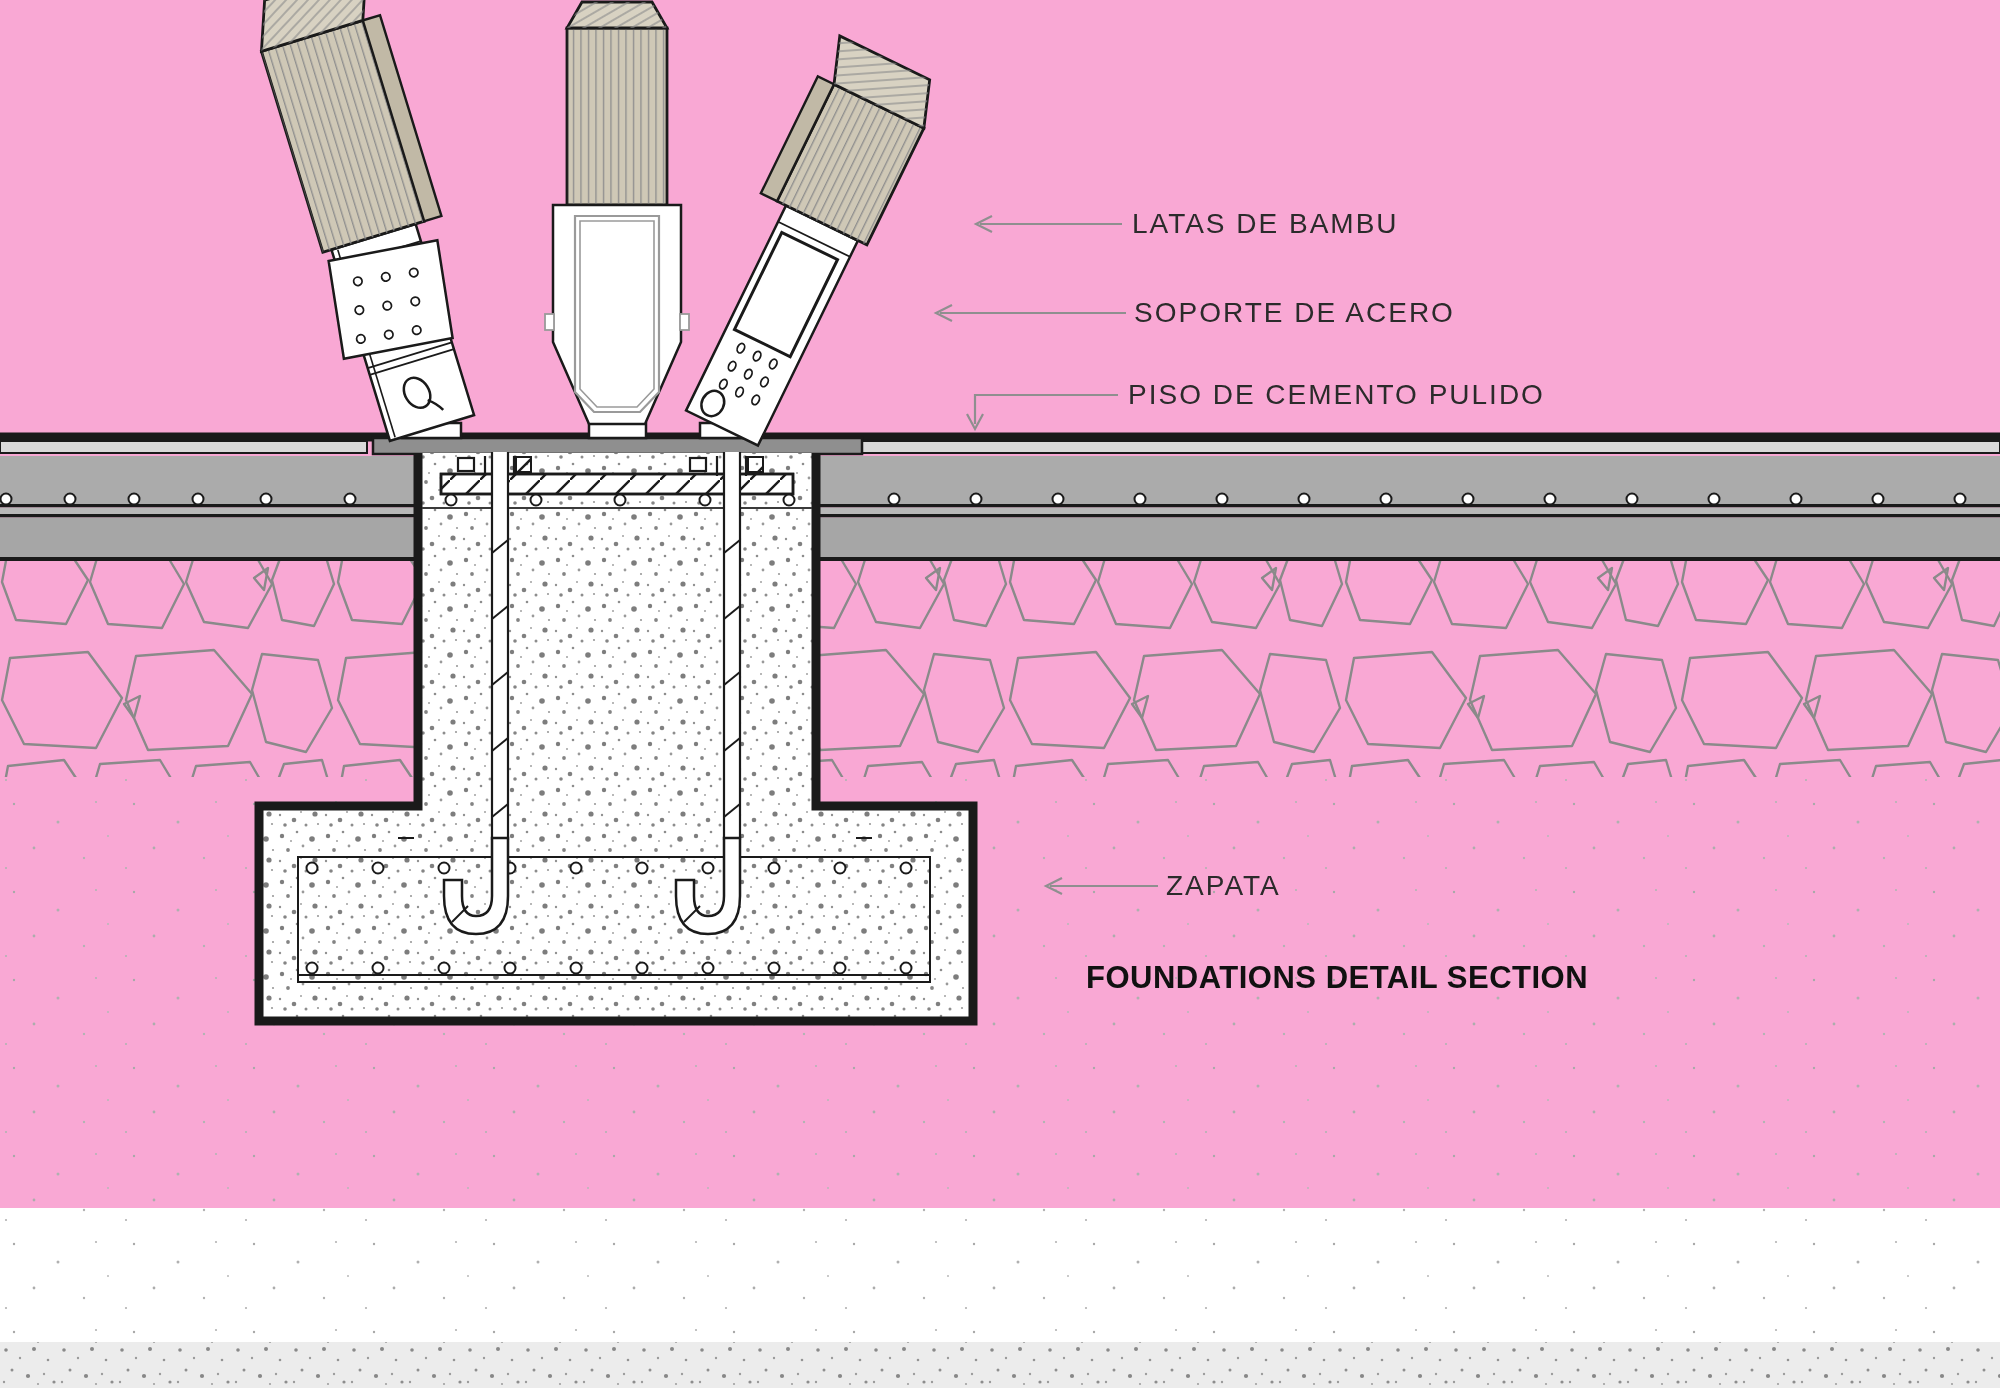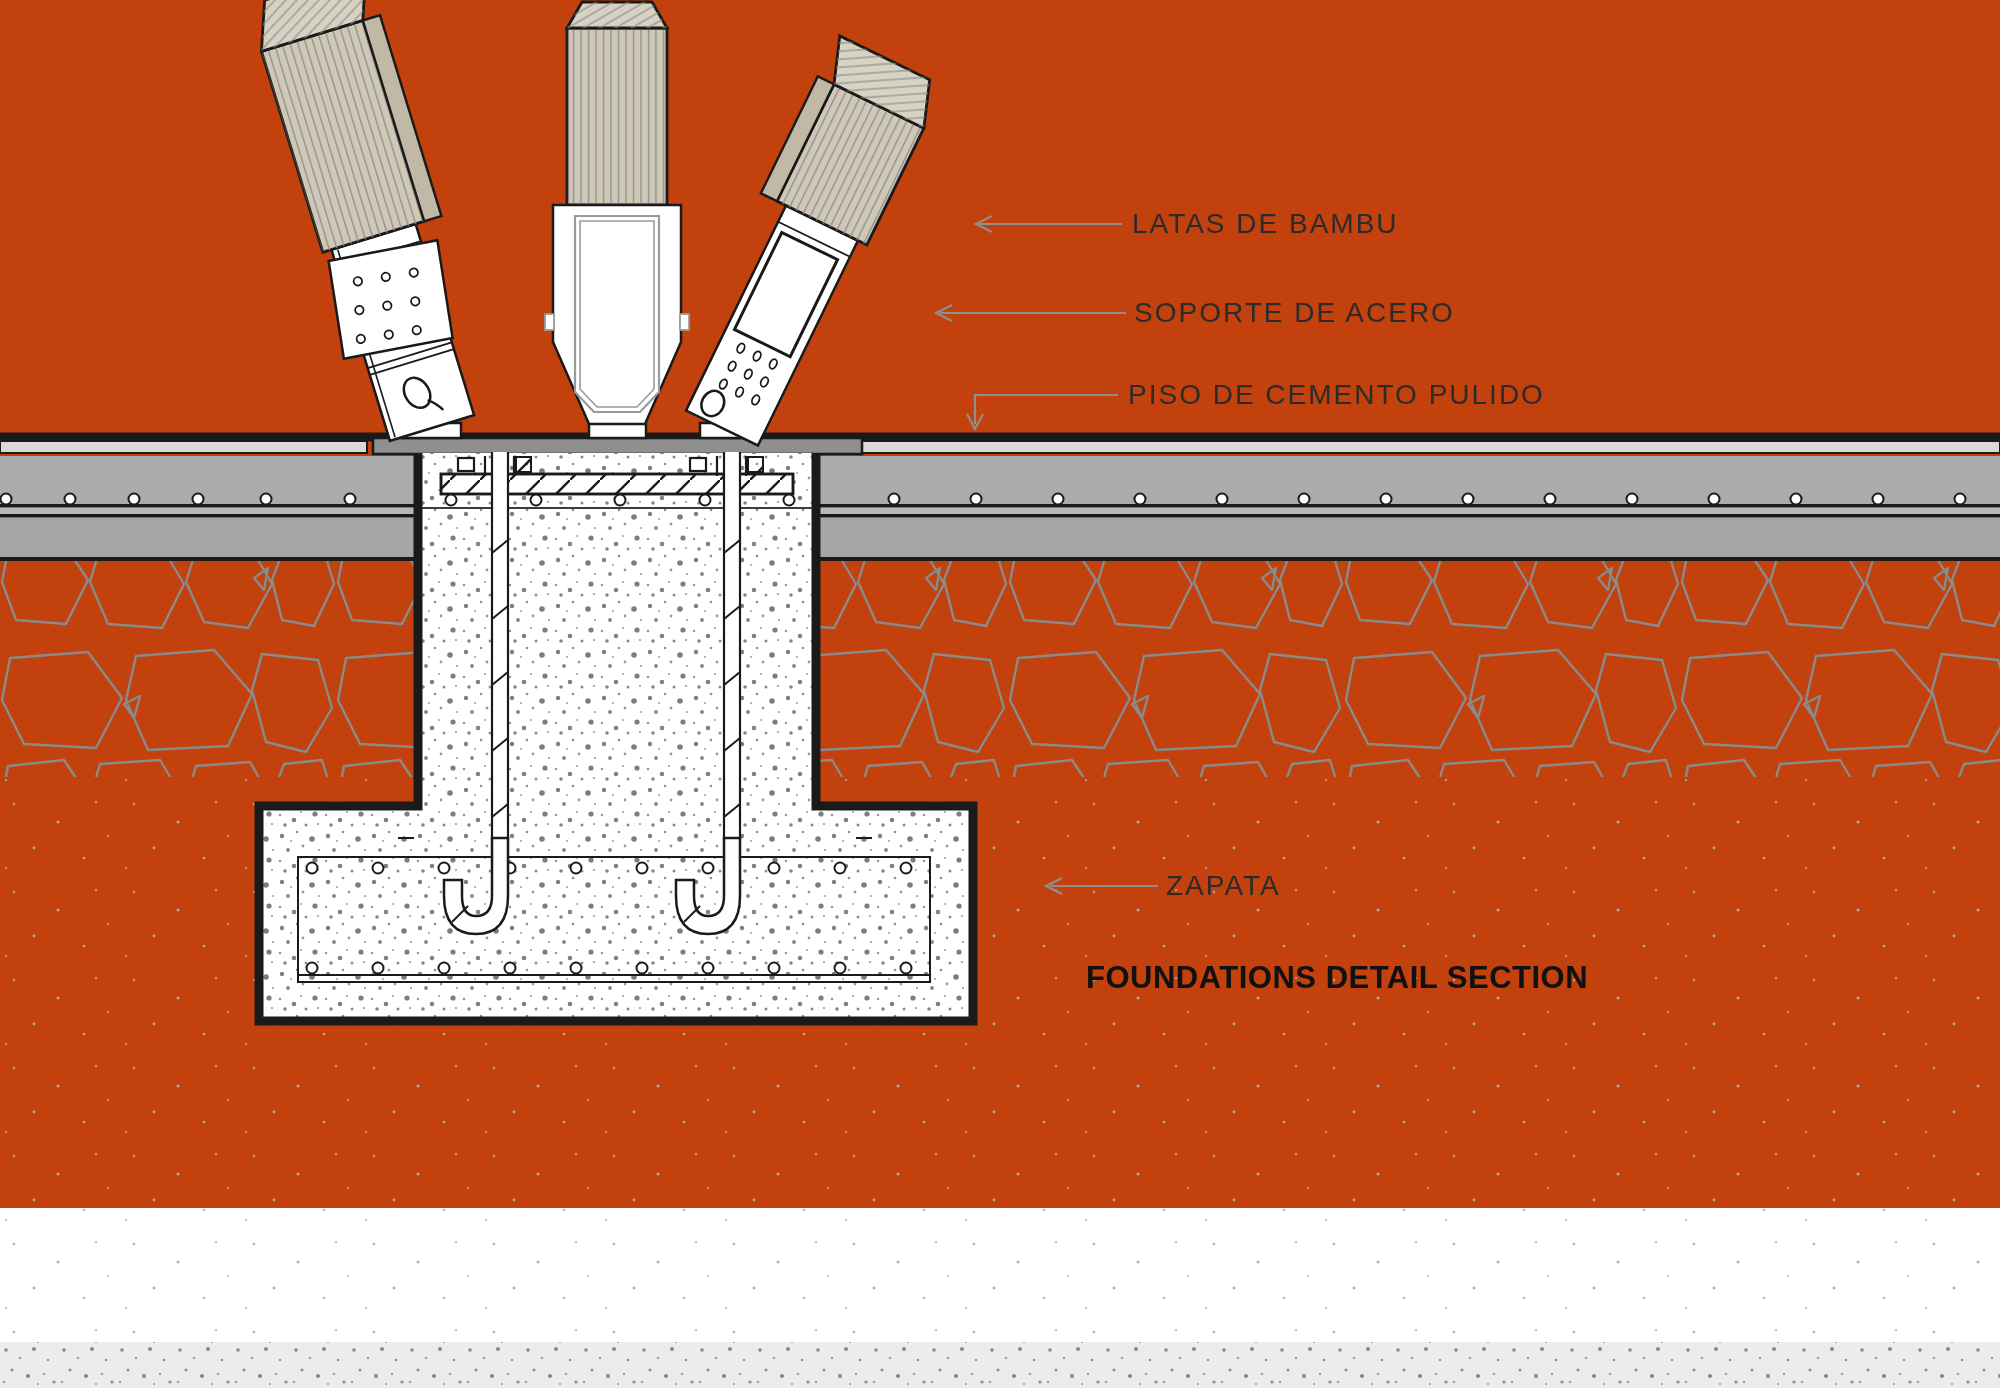--- a/index.html
+++ b/index.html
@@ -1,16 +1,16 @@
 <!DOCTYPE html>
 <html style="--c-line: #1a1a1a; --c-title: #111111; --c-text: #2b2b2b; --c-arrow: #8f8f8f; --c-bamboo: #cfc8b6; --c-bamboo_side: #c1b9a6; --c-bamboo_cap: #d8d2c2; --c-plate: #8f8f8f; --c-screed: #d9d9d9; --c-slab: #ababab; --c-slab_mid: #b8b8b8; --c-slab_lower: #a6a6a6; --c-stone: #8a8a8a; --c-soil_strip: #ececec;"><head>
 <meta charset="utf-8">
 <style>
   html,body{margin:0;padding:0;background:#fff;width:2000px;height:1388px;overflow:hidden;}
-  .stage{position:relative;width:2000px;height:1208px;background:#c2410c;font-family:"Liberation Sans",sans-serif;}
+  .stage{position:relative;width:2000px;height:1208px;background:#f9a8d4;font-family:"Liberation Sans",sans-serif;}
   svg{display:block;}
   .lbl{font-family:"Liberation Sans",sans-serif;font-size:28px;letter-spacing:2px;fill:var(--c-text,#2b2b2b);}
   .ttl{font-family:"Liberation Sans",sans-serif;font-size:31px;font-weight:bold;letter-spacing:0.5px;fill:var(--c-title,#111);}
   .ln{stroke:var(--c-line,#1a1a1a);}
   .arrow{stroke:var(--c-arrow,#8f8f8f);stroke-width:2.2;fill:none;}
   .steel{fill:#fff;stroke:var(--c-line,#1a1a1a);}
   .bamboo{fill:var(--c-bamboo,#cfc8b6);}
   .bambooside{fill:var(--c-bamboo_side,#c1b9a6);}
   .bamboocap{fill:var(--c-bamboo_cap,#d8d2c2);}
 </style>

